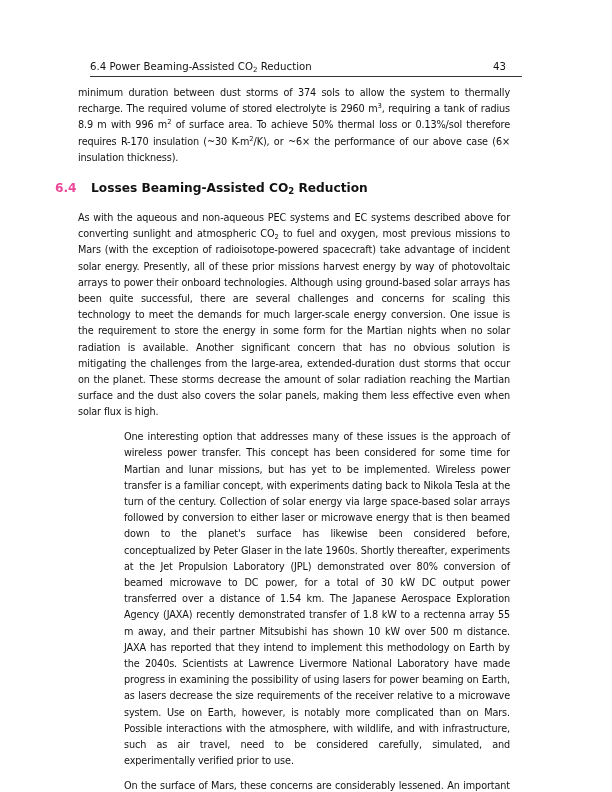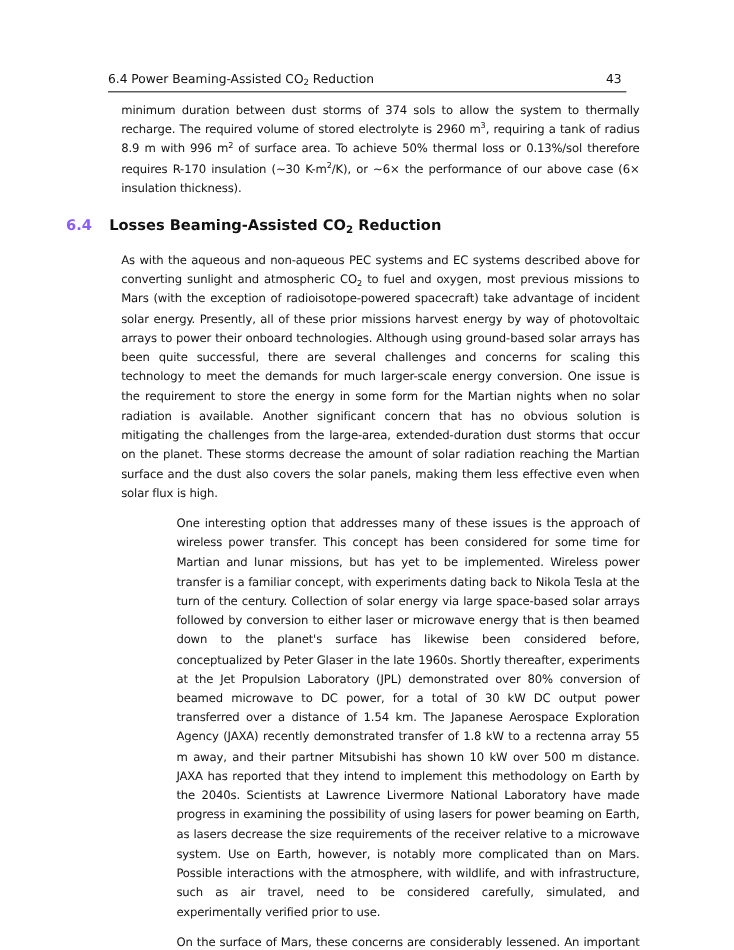--- a/index.html
+++ b/index.html
@@ -1,25 +1,25 @@
 <!DOCTYPE html>
 <html><head>
 <meta charset="utf-8">
 <style>
   html, body { margin: 0; padding: 0; background: #ffffff; }
   body { width: 612px; height: 792px; position: relative; overflow: hidden; font-family: "DejaVu Sans", sans-serif; color: #111; }
   .page { position: absolute; left: 0; top: 0; width: 612px; height: 792px; }
   .running-head { position: absolute; left: 90px; top: 60px; width: 432px; height: 16px; border-bottom: 0.8px solid #333; font-size: 10.2px; line-height: 14px; }
   .running-head .title { position: absolute; left: 0; top: 0; }
-  .running-head .pno { position: absolute; right: 4px; top: 0; }
-  .body { position: absolute; left: 101px; top: 85px; width: 432px; font-size: 9.7px; line-height: 16.2px; text-align: justify; letter-spacing: -0.12px; }
+  .running-head .pno { position: absolute; right: 16px; top: 0; }
+  .body { position: absolute; left: 78px; top: 85px; width: 432px; font-size: 9.7px; line-height: 16.2px; text-align: justify; letter-spacing: -0.12px; }
   .body p { margin: 0; }
   .body p + p { margin-top: 8.5px; margin-left: 46px; }
   .section-head { position: absolute; left: 55px; top: 180px; width: 470px; font-size: 12.2px; font-weight: bold; line-height: 16px; }
-  .section-head .num { color: #8b5cf6; display: inline-block; width: 36px; }
+  .section-head .num { color: #ec4899; display: inline-block; width: 36px; }
   .sec-body { top: 210px; }
   sub { font-size: 70%; vertical-align: -2px; line-height: 0; }
   sup { font-size: 70%; vertical-align: 4px; line-height: 0; }
 </style>
 </head>
 <body>
 
 <div class="page">
 
   <div class="running-head">

